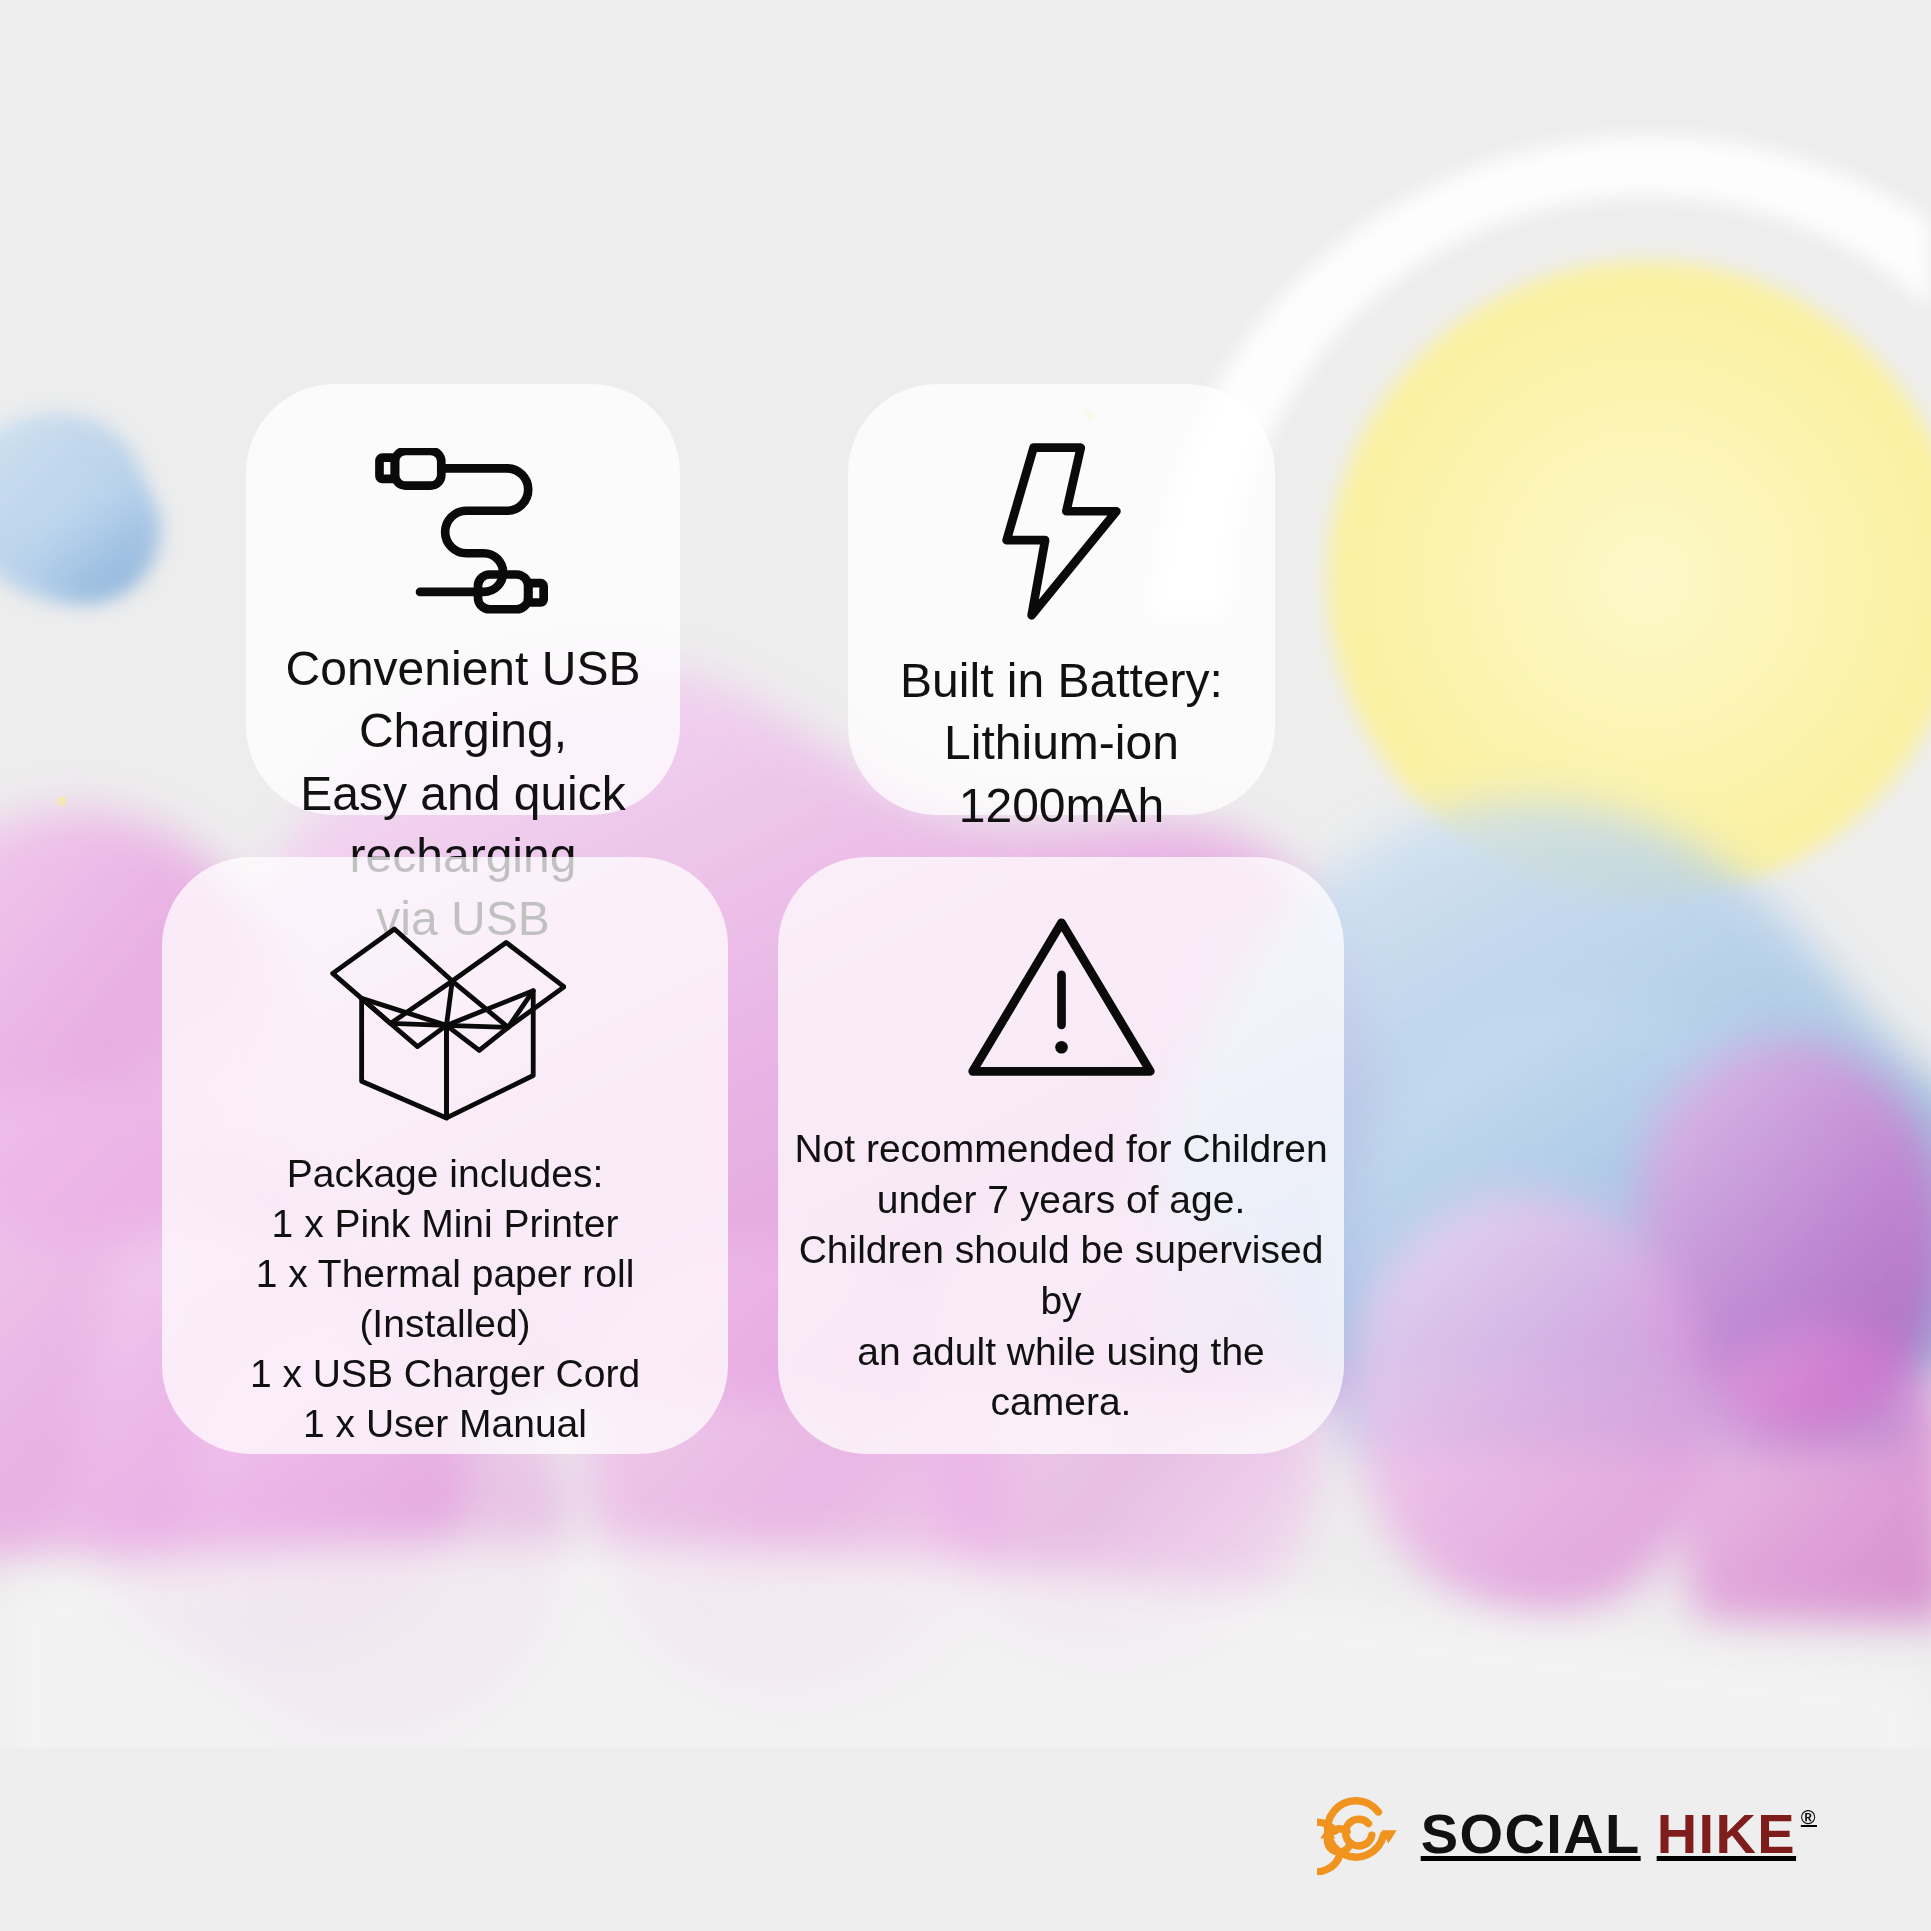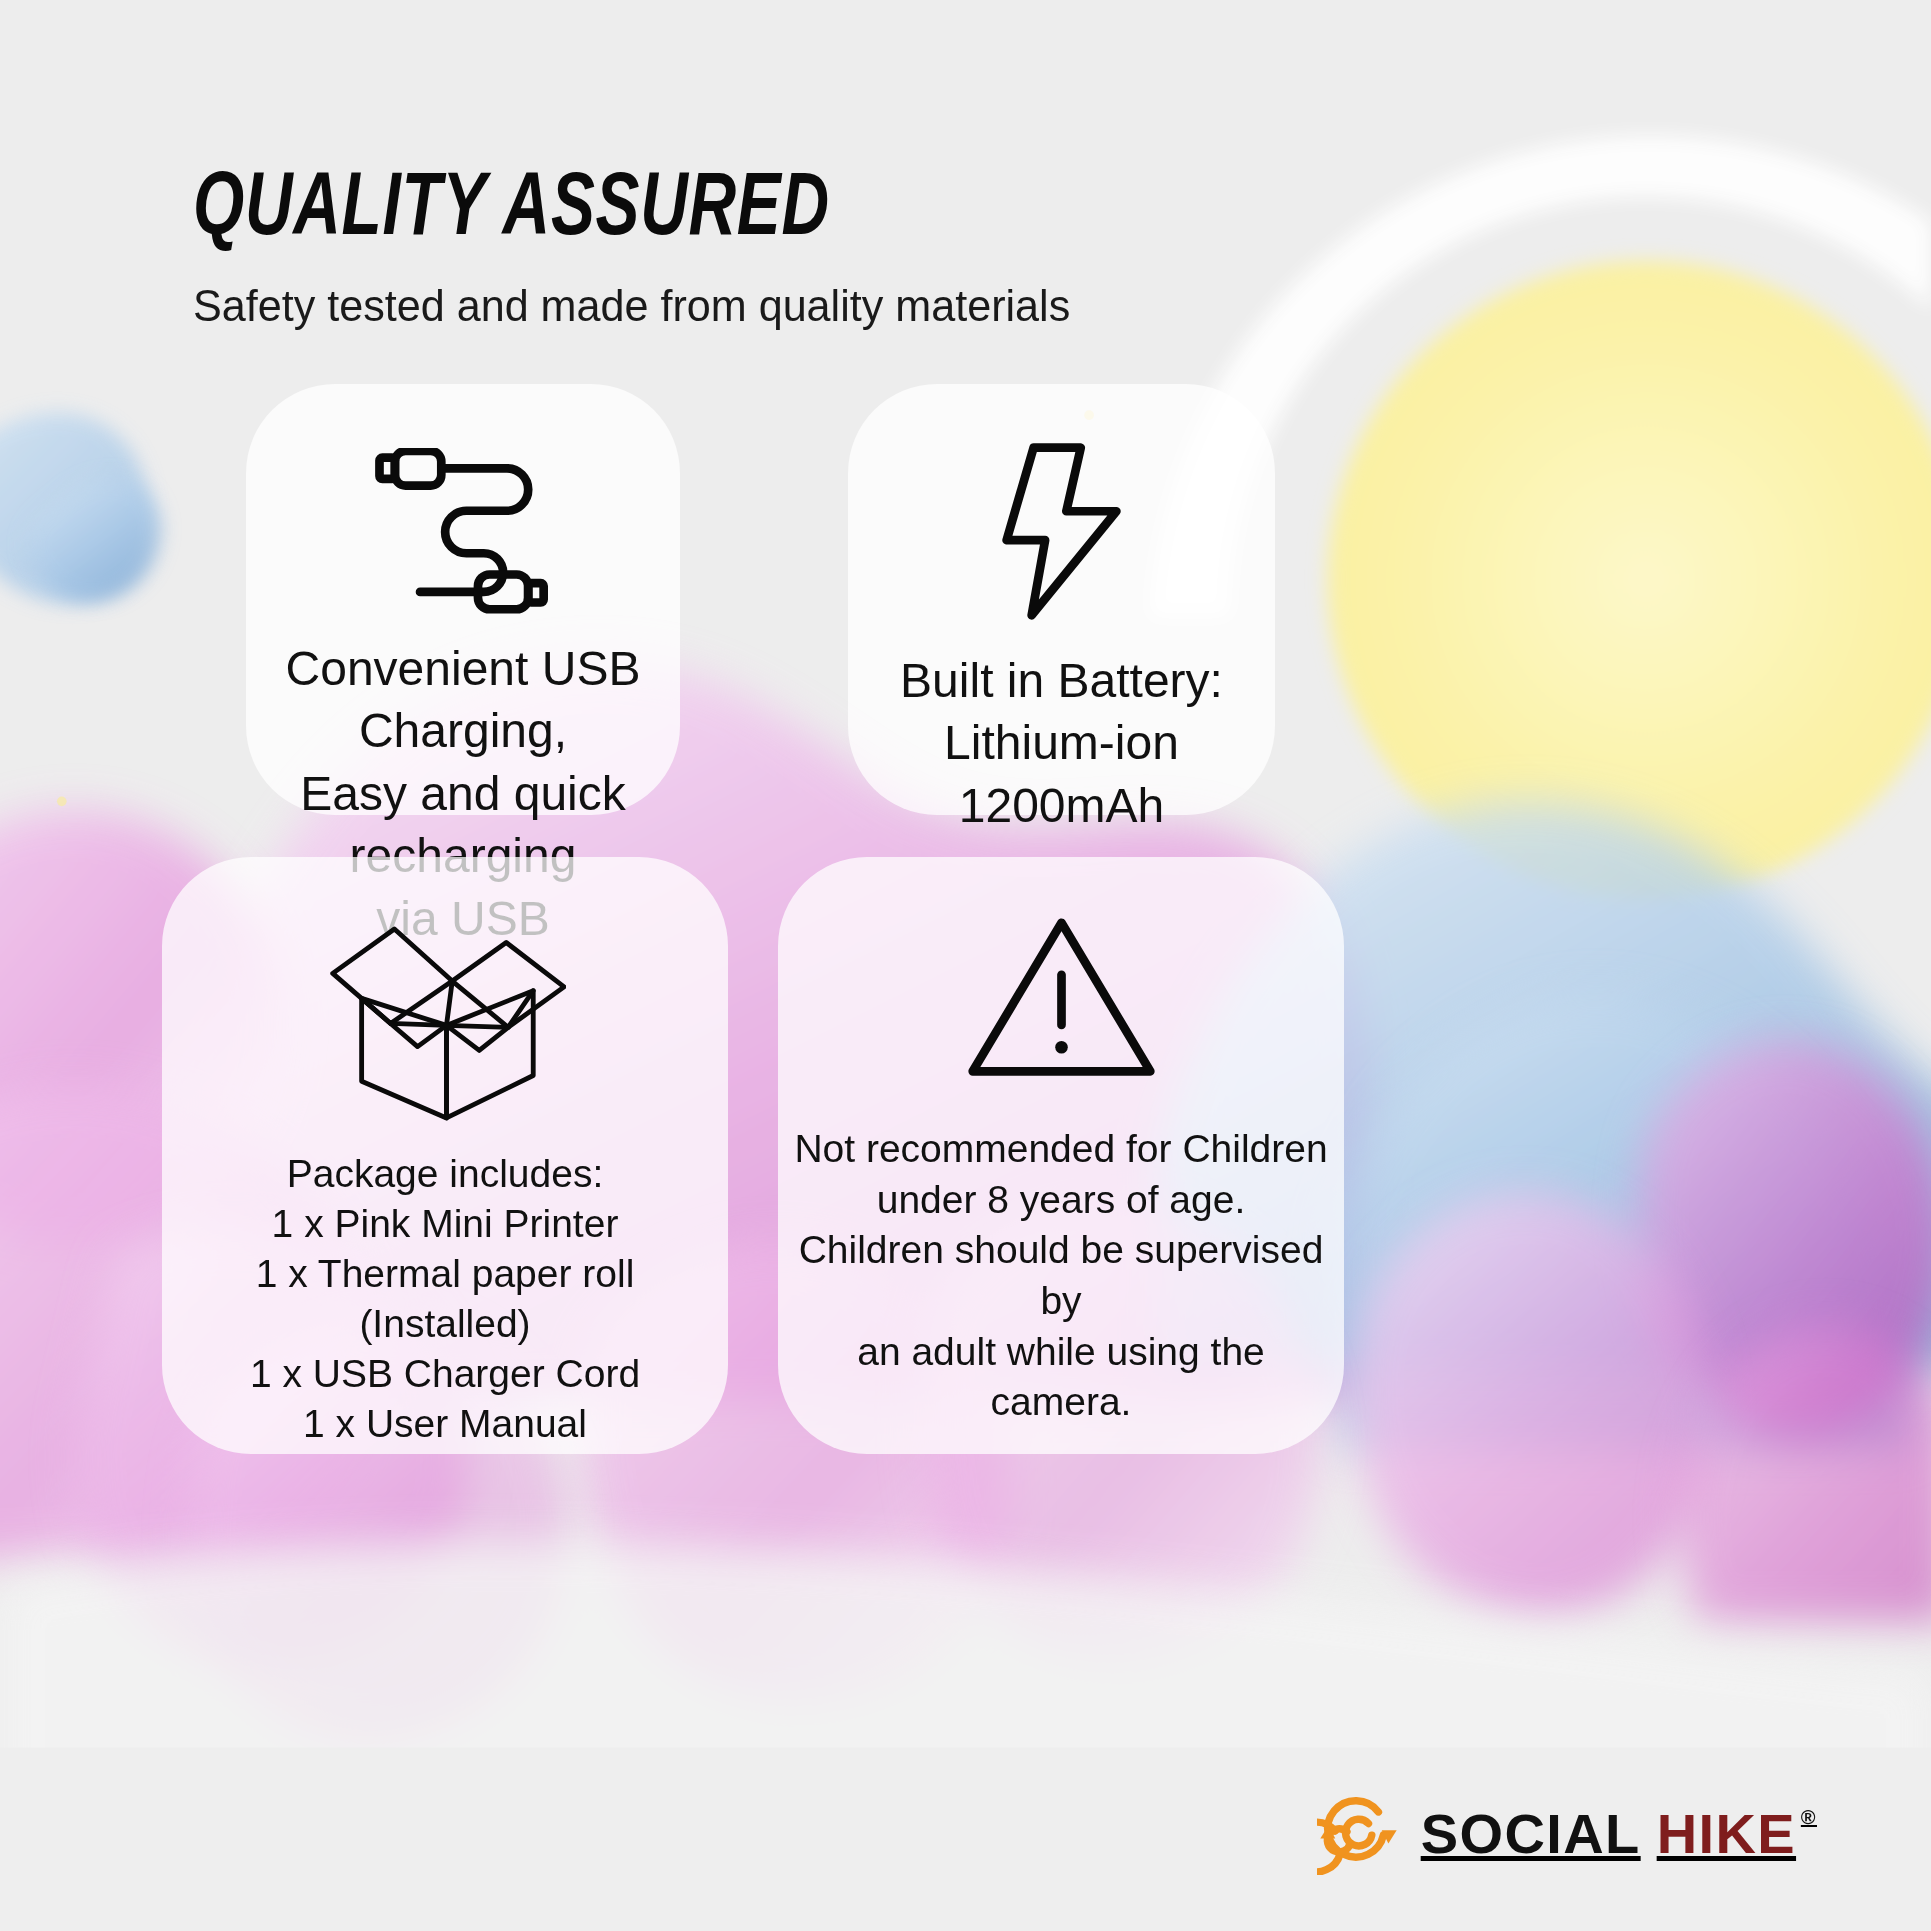--- a/index.html
+++ b/index.html
@@ -248,24 +248,20 @@
 
       <path d="M 0 1640 C 400 1560, 900 1600, 1400 1660 C 1700 1695, 1860 1720, 2000 1730
                L 2000 2000 L 0 2000 Z" fill="#f4f4f4" opacity="0.82" filter="url(#softer)"></path>
       <rect x="0" y="1810" width="2000" height="190" fill="#ededed" opacity="0.9"></rect>
 
       <circle cx="1128" cy="430" r="5" fill="#f3e6a8" opacity="0.9"></circle>
       <circle cx="64" cy="830" r="5" fill="#f6e9ae" opacity="0.85"></circle>
     </svg>
   </div>
 
-  <div class="header">
-    <h1 class="title">QUALITY ASSURED</h1>
-    <p class="subtitle">Safety tested and made from quality materials</p>
-  </div>
 
   <div class="card" id="card-usb">
     <div class="icon-wrap">
       <svg width="203" height="169" viewBox="0 0 210 175" fill="none" stroke="#0a0a0a" stroke-width="9" stroke-linecap="round" stroke-linejoin="round">
 
         <rect x="18" y="10" width="16" height="22" rx="3"></rect>
         <rect x="34" y="3" width="48" height="36" rx="11"></rect>
 
         <path d="M82 21 H150 A22 22 0 0 1 150 65 H108
                  A22 22 0 0 0 108 109 H126
@@ -317,21 +313,21 @@
 
   <div class="card" id="card-warning">
     <div class="icon-wrap">
       <svg width="193" height="174" viewBox="0 0 200 180" fill="none" stroke="#0a0a0a" stroke-width="9" stroke-linejoin="round" stroke-linecap="round">
         <path d="M100 12 L192 166 H8 Z"></path>
         <line x1="100" y1="66" x2="100" y2="118"></line>
         <circle cx="100" cy="141" r="6.5" fill="#0a0a0a" stroke="none"></circle>
       </svg>
     </div>
     <div class="card-text card-warn-text">Not recommended for Children
-under 8 years of age.
+under 7 years of age.
 Children should be supervised by
 an adult while using the camera.</div>
   </div>
 
   <div class="logo">
     <svg class="logo-mark" viewBox="0 0 100 100">
       <g fill="none" stroke="#F0931F" stroke-width="9" stroke-linecap="round">
         <path d="M74 24 A34 34 0 1 0 80 52"></path>
         <path d="M28 74 A30 30 0 1 1 22 47"></path>
         <path d="M62 38 A16 16 0 1 0 66 52"></path>

